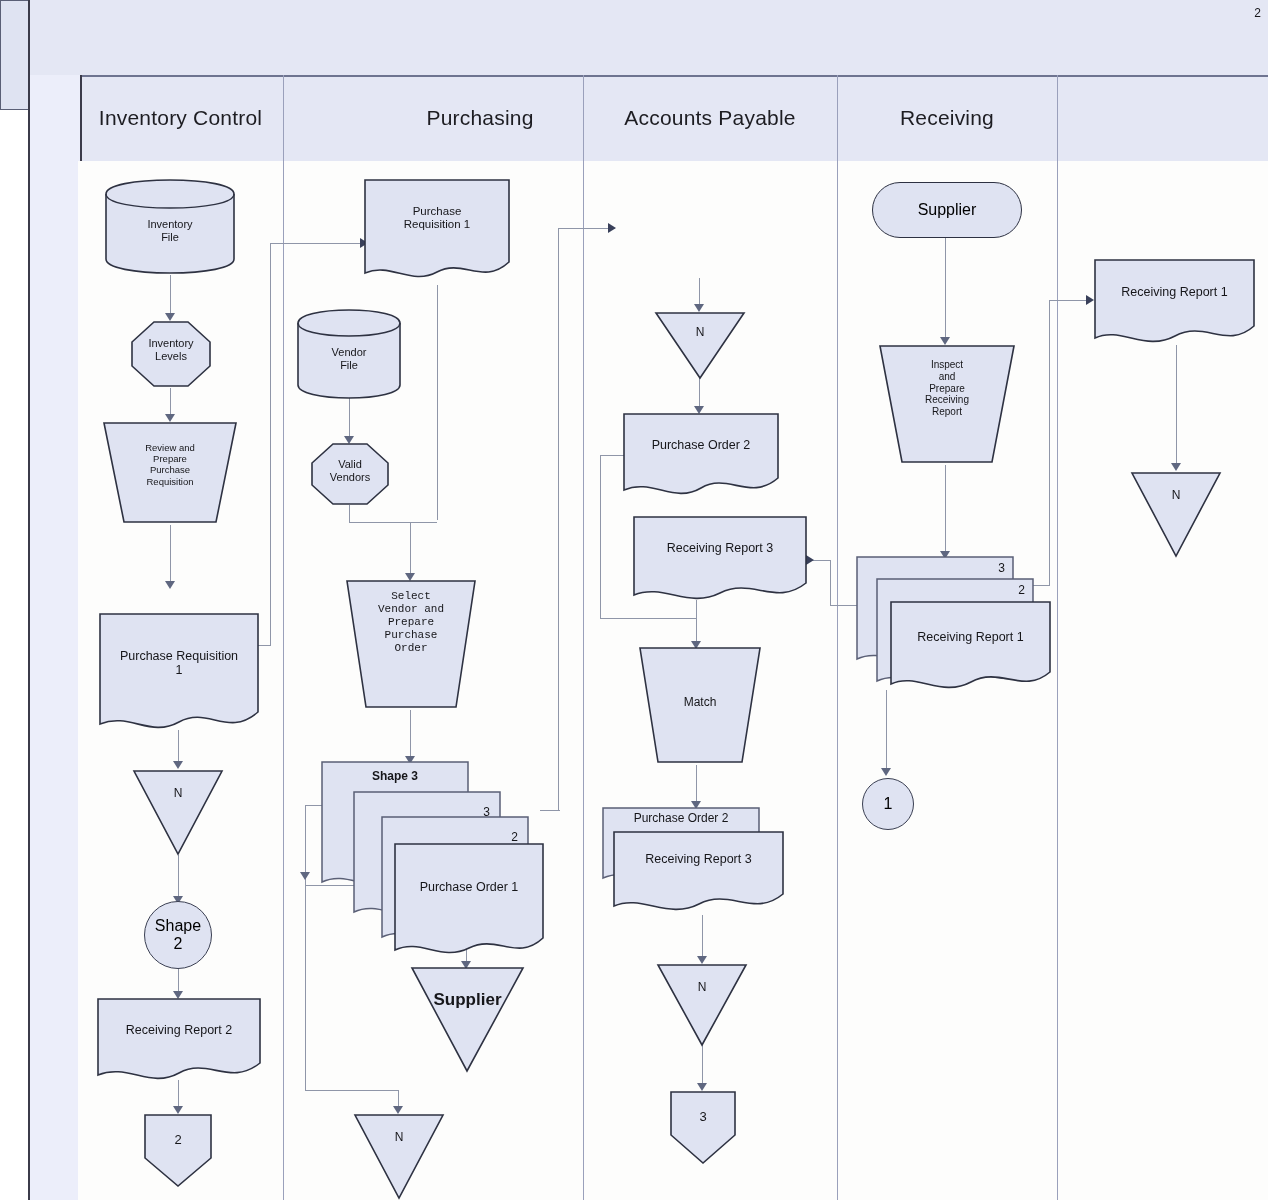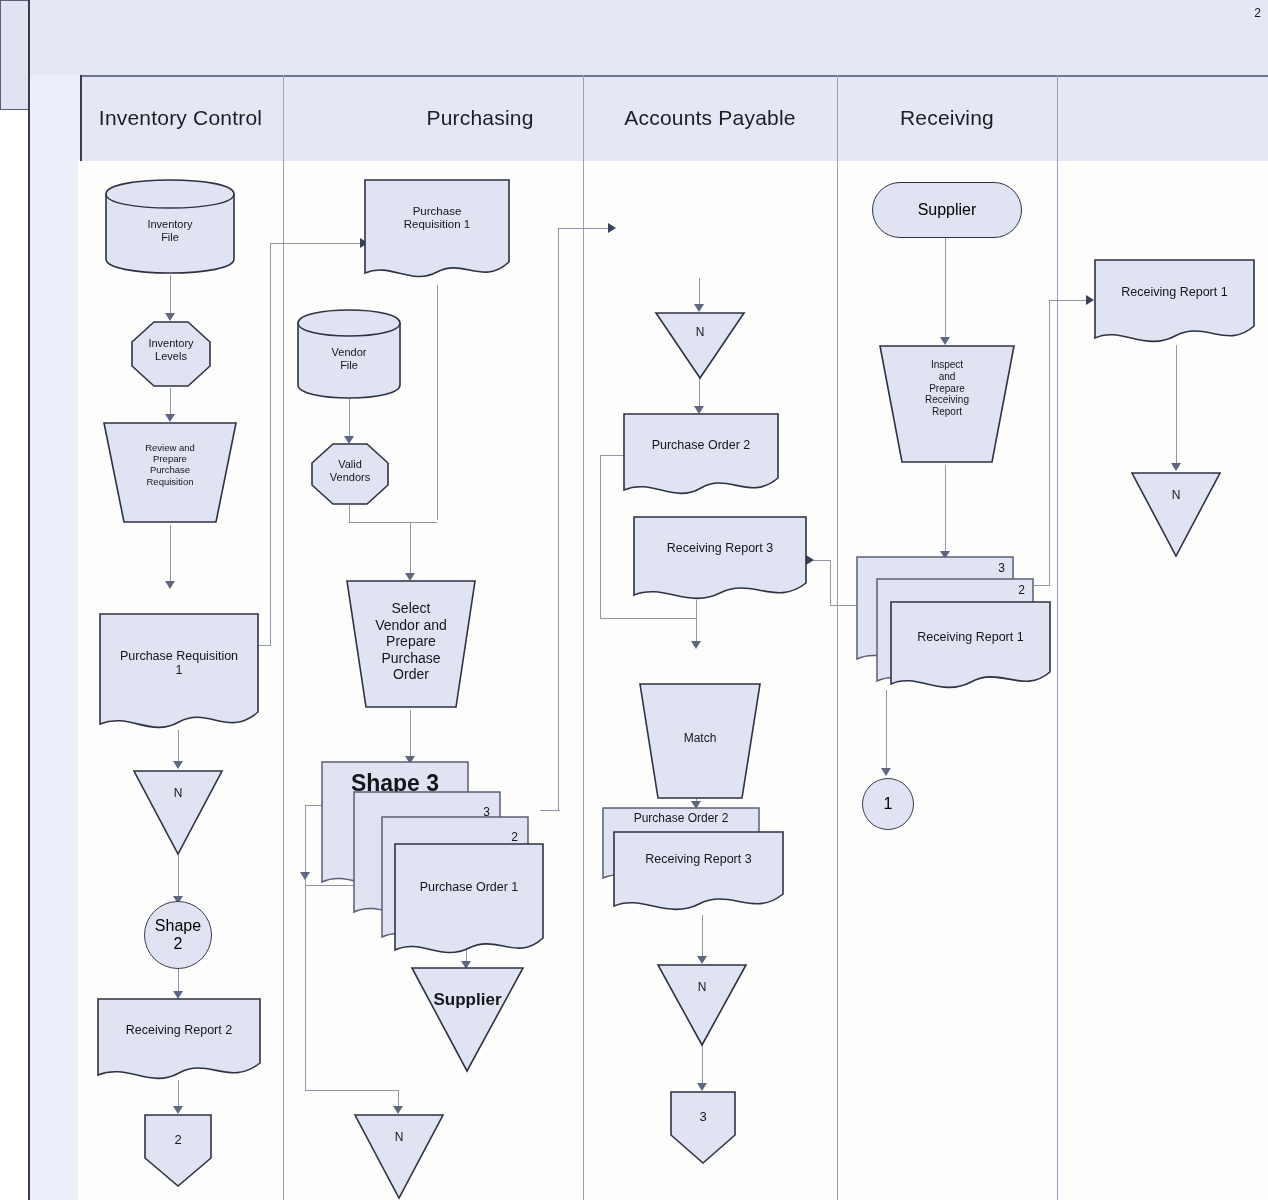--- a/index.html
+++ b/index.html
@@ -287,34 +287,34 @@
     <div class="olbl" style="top:16px;">
       <div>Valid</div>
       <div>Vendors</div>
     </div>
   </div>
 
   <div class="trap" style="left:343px;top:578px;width:136px;height:132px;">
     <svg width="136" height="132" viewBox="0 0 136 132">
       <path d="M4,3 L132,3 L113,129 L23,129 Z" fill="#dfe3f2" stroke="#2e3242" stroke-width="1.6"></path>
     </svg>
-    <div class="plbl" style="top:22px;font-size:14px;">
+    <div class="plbl" style="top:12px;font-size:11px;font-family:Liberation Mono, monospace;">
       <div>Select</div>
       <div>Vendor and</div>
       <div>Prepare</div>
       <div>Purchase</div>
       <div>Order</div>
     </div>
   </div>
 
   <div class="doc" style="left:320px;top:760px;width:150px;height:135px;">
     <svg width="150" height="135" viewBox="0 0 150 135">
       <path d="M2,2 L148,2 L148,110 C122,134 102,106 75,120 C48,134 28,110 2,122 Z" fill="#dfe3f2" stroke="#5a5f76" stroke-width="1.5"></path>
     </svg>
-    <div class="dlbl" style="top:10px;font-size:23px;font-weight:bold;">Shape 3</div>
+    <div class="dlbl" style="top:10px;font-size:12px;font-weight:bold;">Shape 3</div>
   </div>
   <div class="doc" style="left:352px;top:790px;width:150px;height:135px;">
     <svg width="150" height="135" viewBox="0 0 150 135">
       <path d="M2,2 L148,2 L148,110 C122,134 102,106 75,120 C48,134 28,110 2,122 Z" fill="#dfe3f2" stroke="#5a5f76" stroke-width="1.5"></path>
     </svg>
     <span class="cnum" style="right:12px;top:15px;">3</span>
   </div>
   <div class="doc" style="left:380px;top:815px;width:150px;height:135px;">
     <svg width="150" height="135" viewBox="0 0 150 135">
       <path d="M2,2 L148,2 L148,110 C122,134 102,106 75,120 C48,134 28,110 2,122 Z" fill="#dfe3f2" stroke="#5a5f76" stroke-width="1.5"></path>
@@ -357,21 +357,21 @@
     <div class="dlbl" style="top:26px;">Purchase Order 2</div>
   </div>
 
   <div class="doc" style="left:632px;top:515px;width:176px;height:90px;">
     <svg width="176" height="90" viewBox="0 0 176 90">
       <path d="M2,2 L174,2 L174,68 C144,92 120,62 88,78 C56,94 32,68 2,80 Z" fill="#dfe3f2" stroke="#2e3242" stroke-width="1.6"></path>
     </svg>
     <div class="dlbl" style="top:26px;">Receiving Report 3</div>
   </div>
 
-  <div class="trap" style="left:636px;top:681px;width:128px;height:120px;">
+  <div class="trap" style="left:636px;top:645px;width:128px;height:120px;">
     <svg width="128" height="120" viewBox="0 0 128 120">
       <path d="M4,3 L124,3 L106,117 L22,117 Z" fill="#dfe3f2" stroke="#2e3242" stroke-width="1.6"></path>
     </svg>
     <div class="plbl" style="top:50px;font-size:12px;">Match</div>
   </div>
 
   <div class="doc" style="left:601px;top:806px;width:160px;height:82px;">
     <svg width="160" height="82" viewBox="0 0 160 82">
       <path d="M2,2 L158,2 L158,60 C130,84 108,56 80,70 C52,84 30,60 2,72 Z" fill="#dfe3f2" stroke="#5a5f76" stroke-width="1.5"></path>
     </svg>

